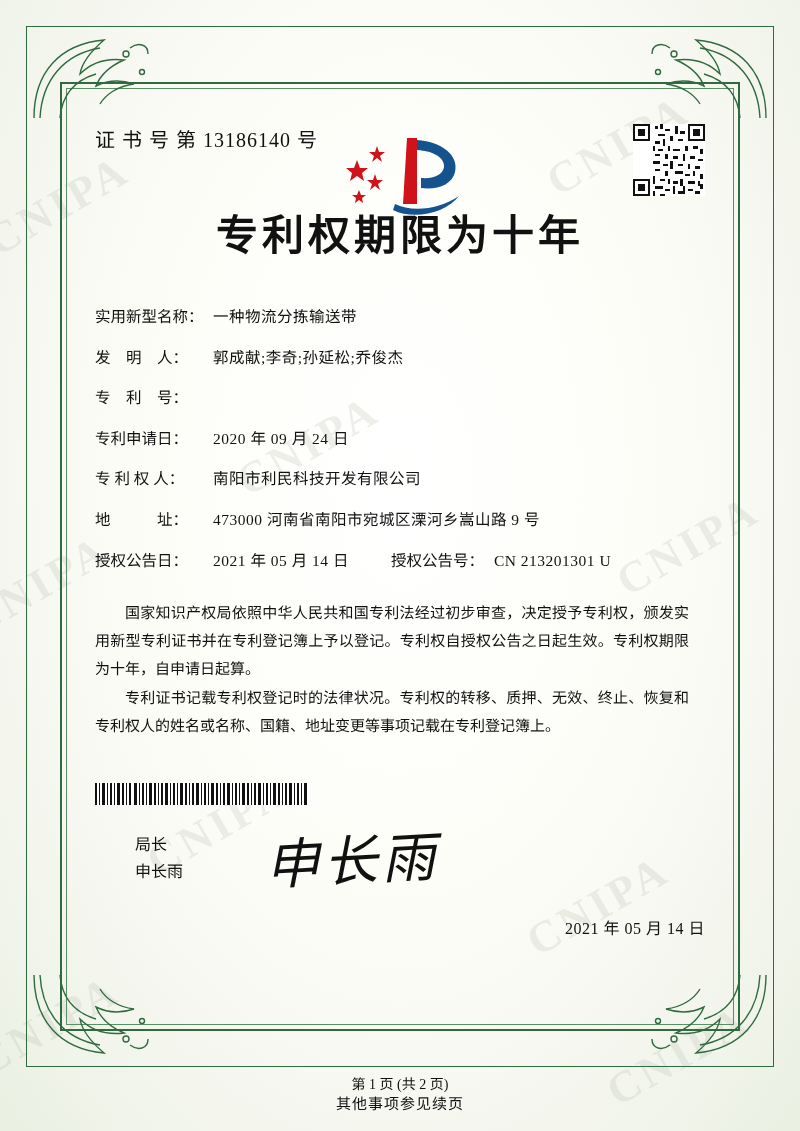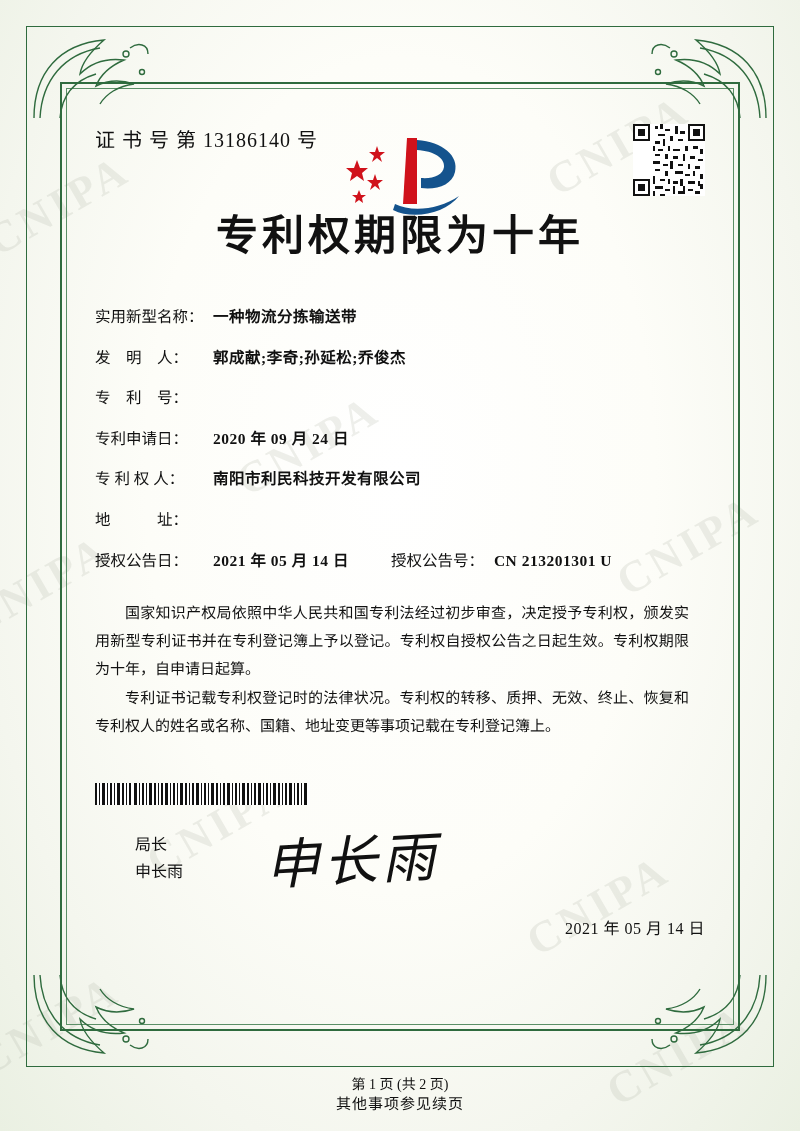--- a/index.html
+++ b/index.html
@@ -124,21 +124,20 @@
   }
   .field-label {
     width: 118px;
     flex: 0 0 118px;
     letter-spacing: 0px;
     white-space: nowrap;
   }
   .field-value {
     flex: 1;
     letter-spacing: 0.5px;
-    font-weight: bold;
   }
   .field-row.two .field-value {
     flex: 0 0 auto;
     margin-right: 42px;
   }
   .field-row.two .field-label2 {
     white-space: nowrap;
     margin-right: 10px;
   }
   .paras {
@@ -387,20 +386,21 @@
         <div class="field-value">2020 年 09 月 24 日</div>
       </div>
 
       <div class="field-row">
         <div class="field-label">专 利 权 人：</div>
         <div class="field-value">南阳市利民科技开发有限公司</div>
       </div>
 
       <div class="field-row">
         <div class="field-label">地　　　址：</div>
+        <div class="field-value">473000 河南省南阳市宛城区溧河乡嵩山路 9 号</div>
       </div>
 
       <div class="field-row two">
         <div class="field-label">授权公告日：</div>
         <div class="field-value">2021 年 05 月 14 日</div>
         <div class="field-label2">授权公告号：</div>
         <div class="field-value">CN 213201301 U</div>
       </div>
 
     </div>

